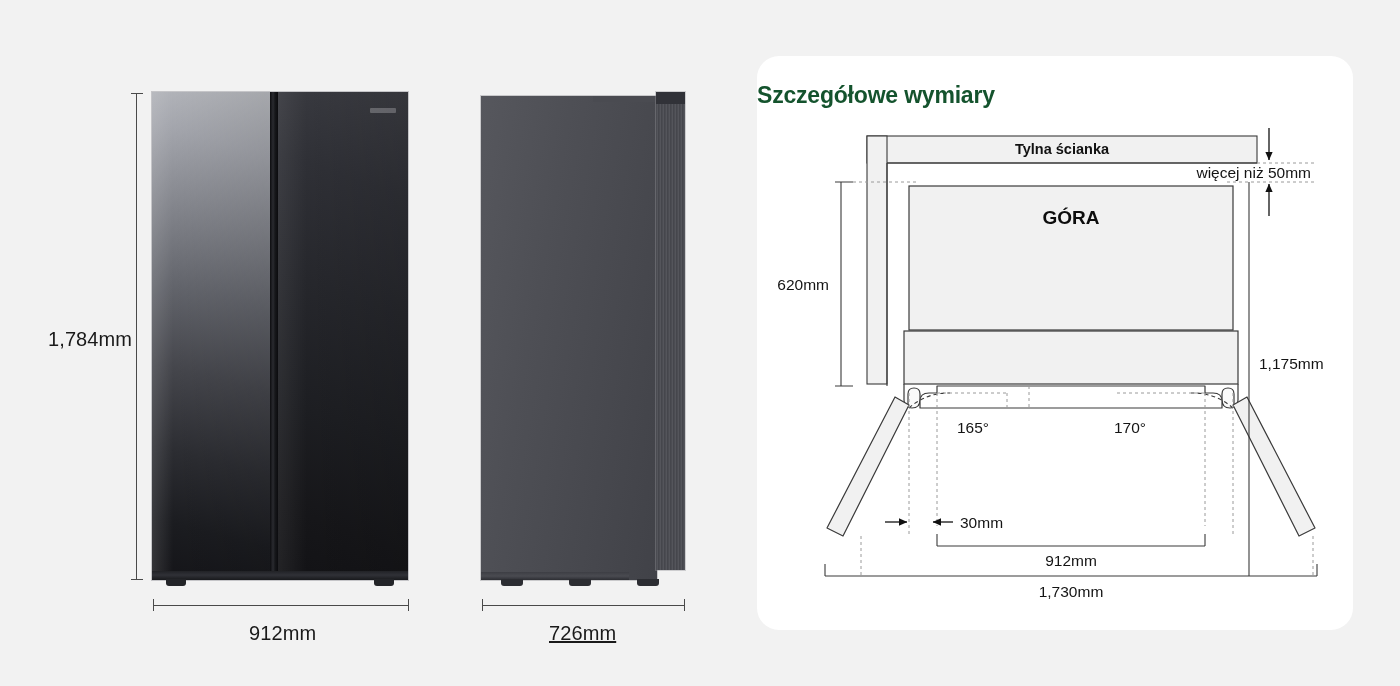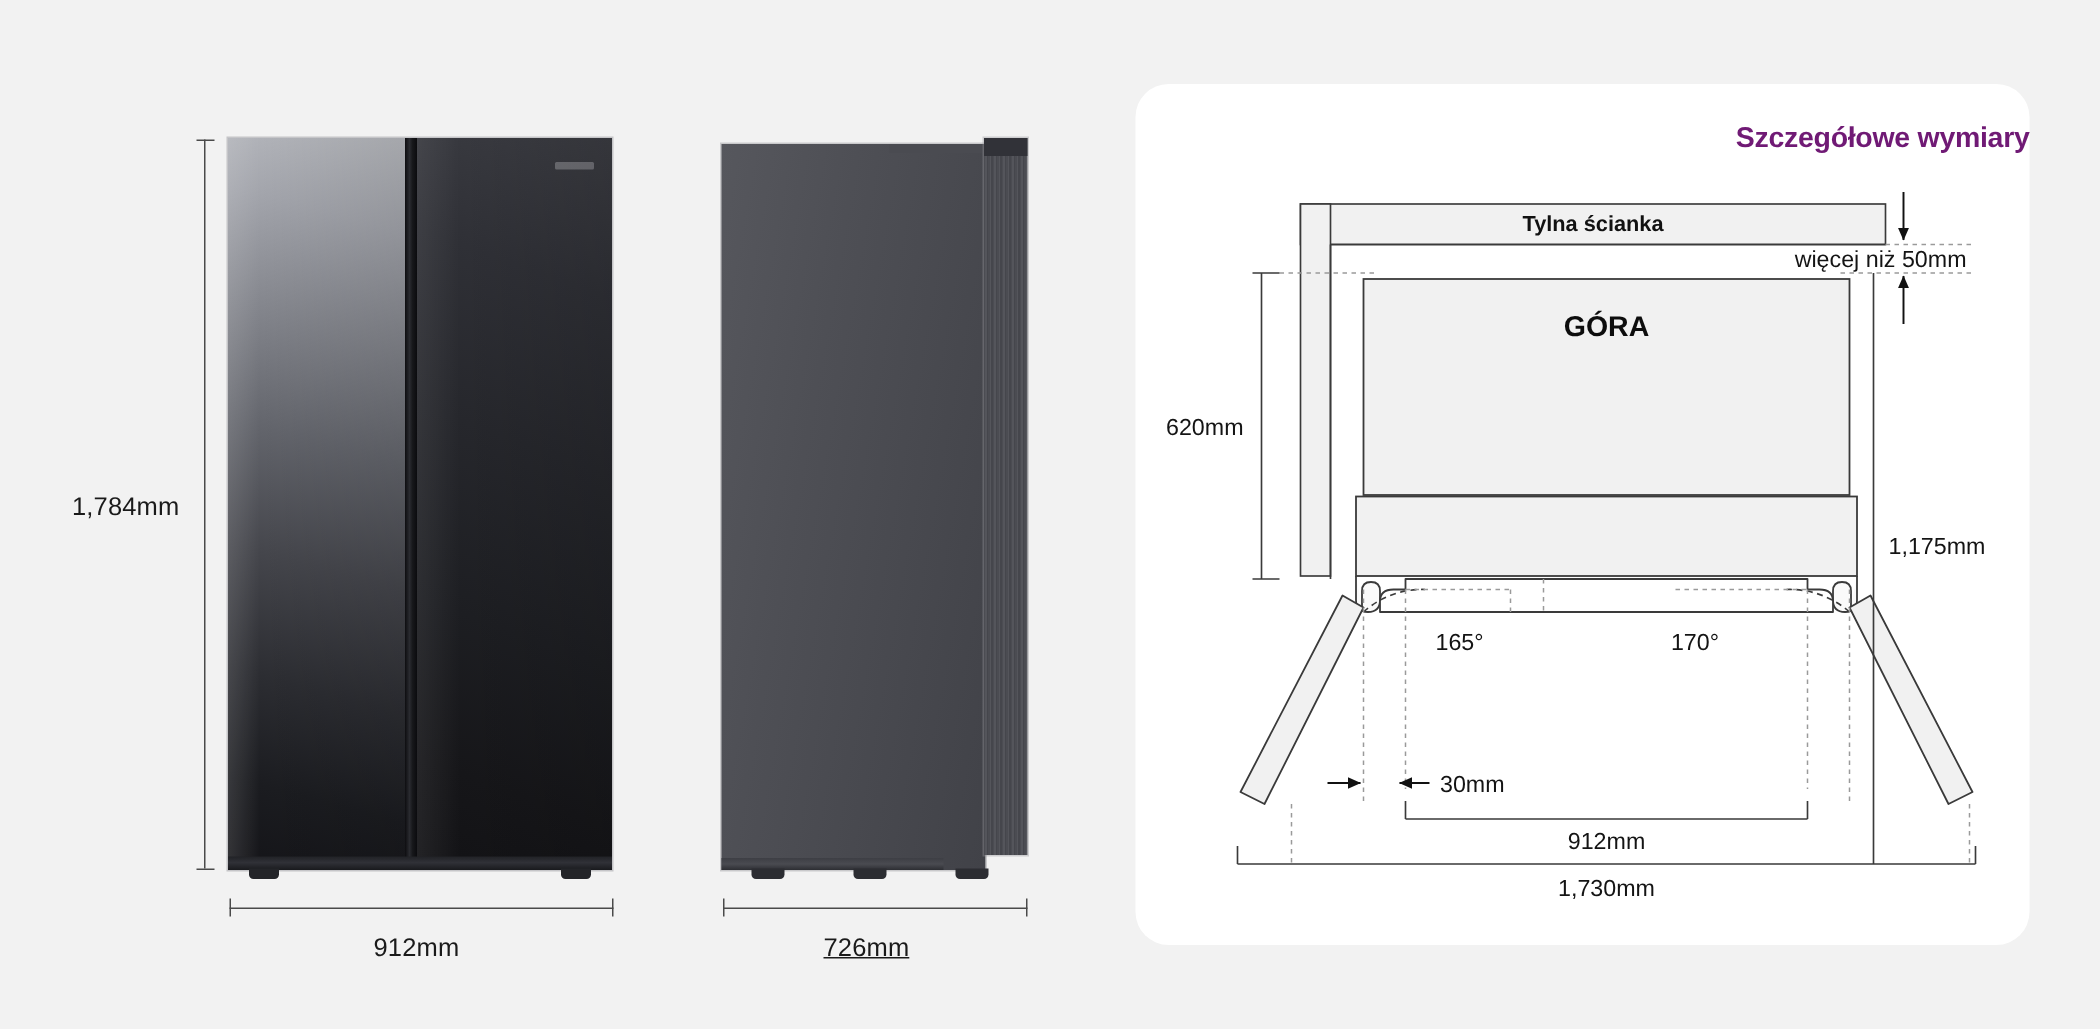--- a/index.html
+++ b/index.html
@@ -16,21 +16,21 @@
     color: #111111;
   }
   .stage {
     position: absolute;
     inset: 0;
   }
 
   
   .dim-label {
     position: absolute;
-    font-size: 17px;
+    font-size: 20px;
     color: #1a1a1a;
     white-space: nowrap;
     letter-spacing: .1px;
   }
 
   
   #front-view {
     position: absolute;
     left: 152px;
     top: 92px;
@@ -206,24 +206,24 @@
     width: 596px;
     height: 574px;
     background: #ffffff;
     border-radius: 22px;
   }
   #panel-title {
     position: absolute;
     top: 26px;
     left: 0;
     right: 0;
-    text-align: right;
-    font-size: 19px;
+    text-align: left;
+    font-size: 23px;
     font-weight: bold;
-    color: #701a75;
+    color: #14532d;
     letter-spacing: -.2px;
   }
   #diagram-svg {
     position: absolute;
     left: 0;
     top: 0;
     width: 596px;
     height: 574px;
   }
   .svg-text {

